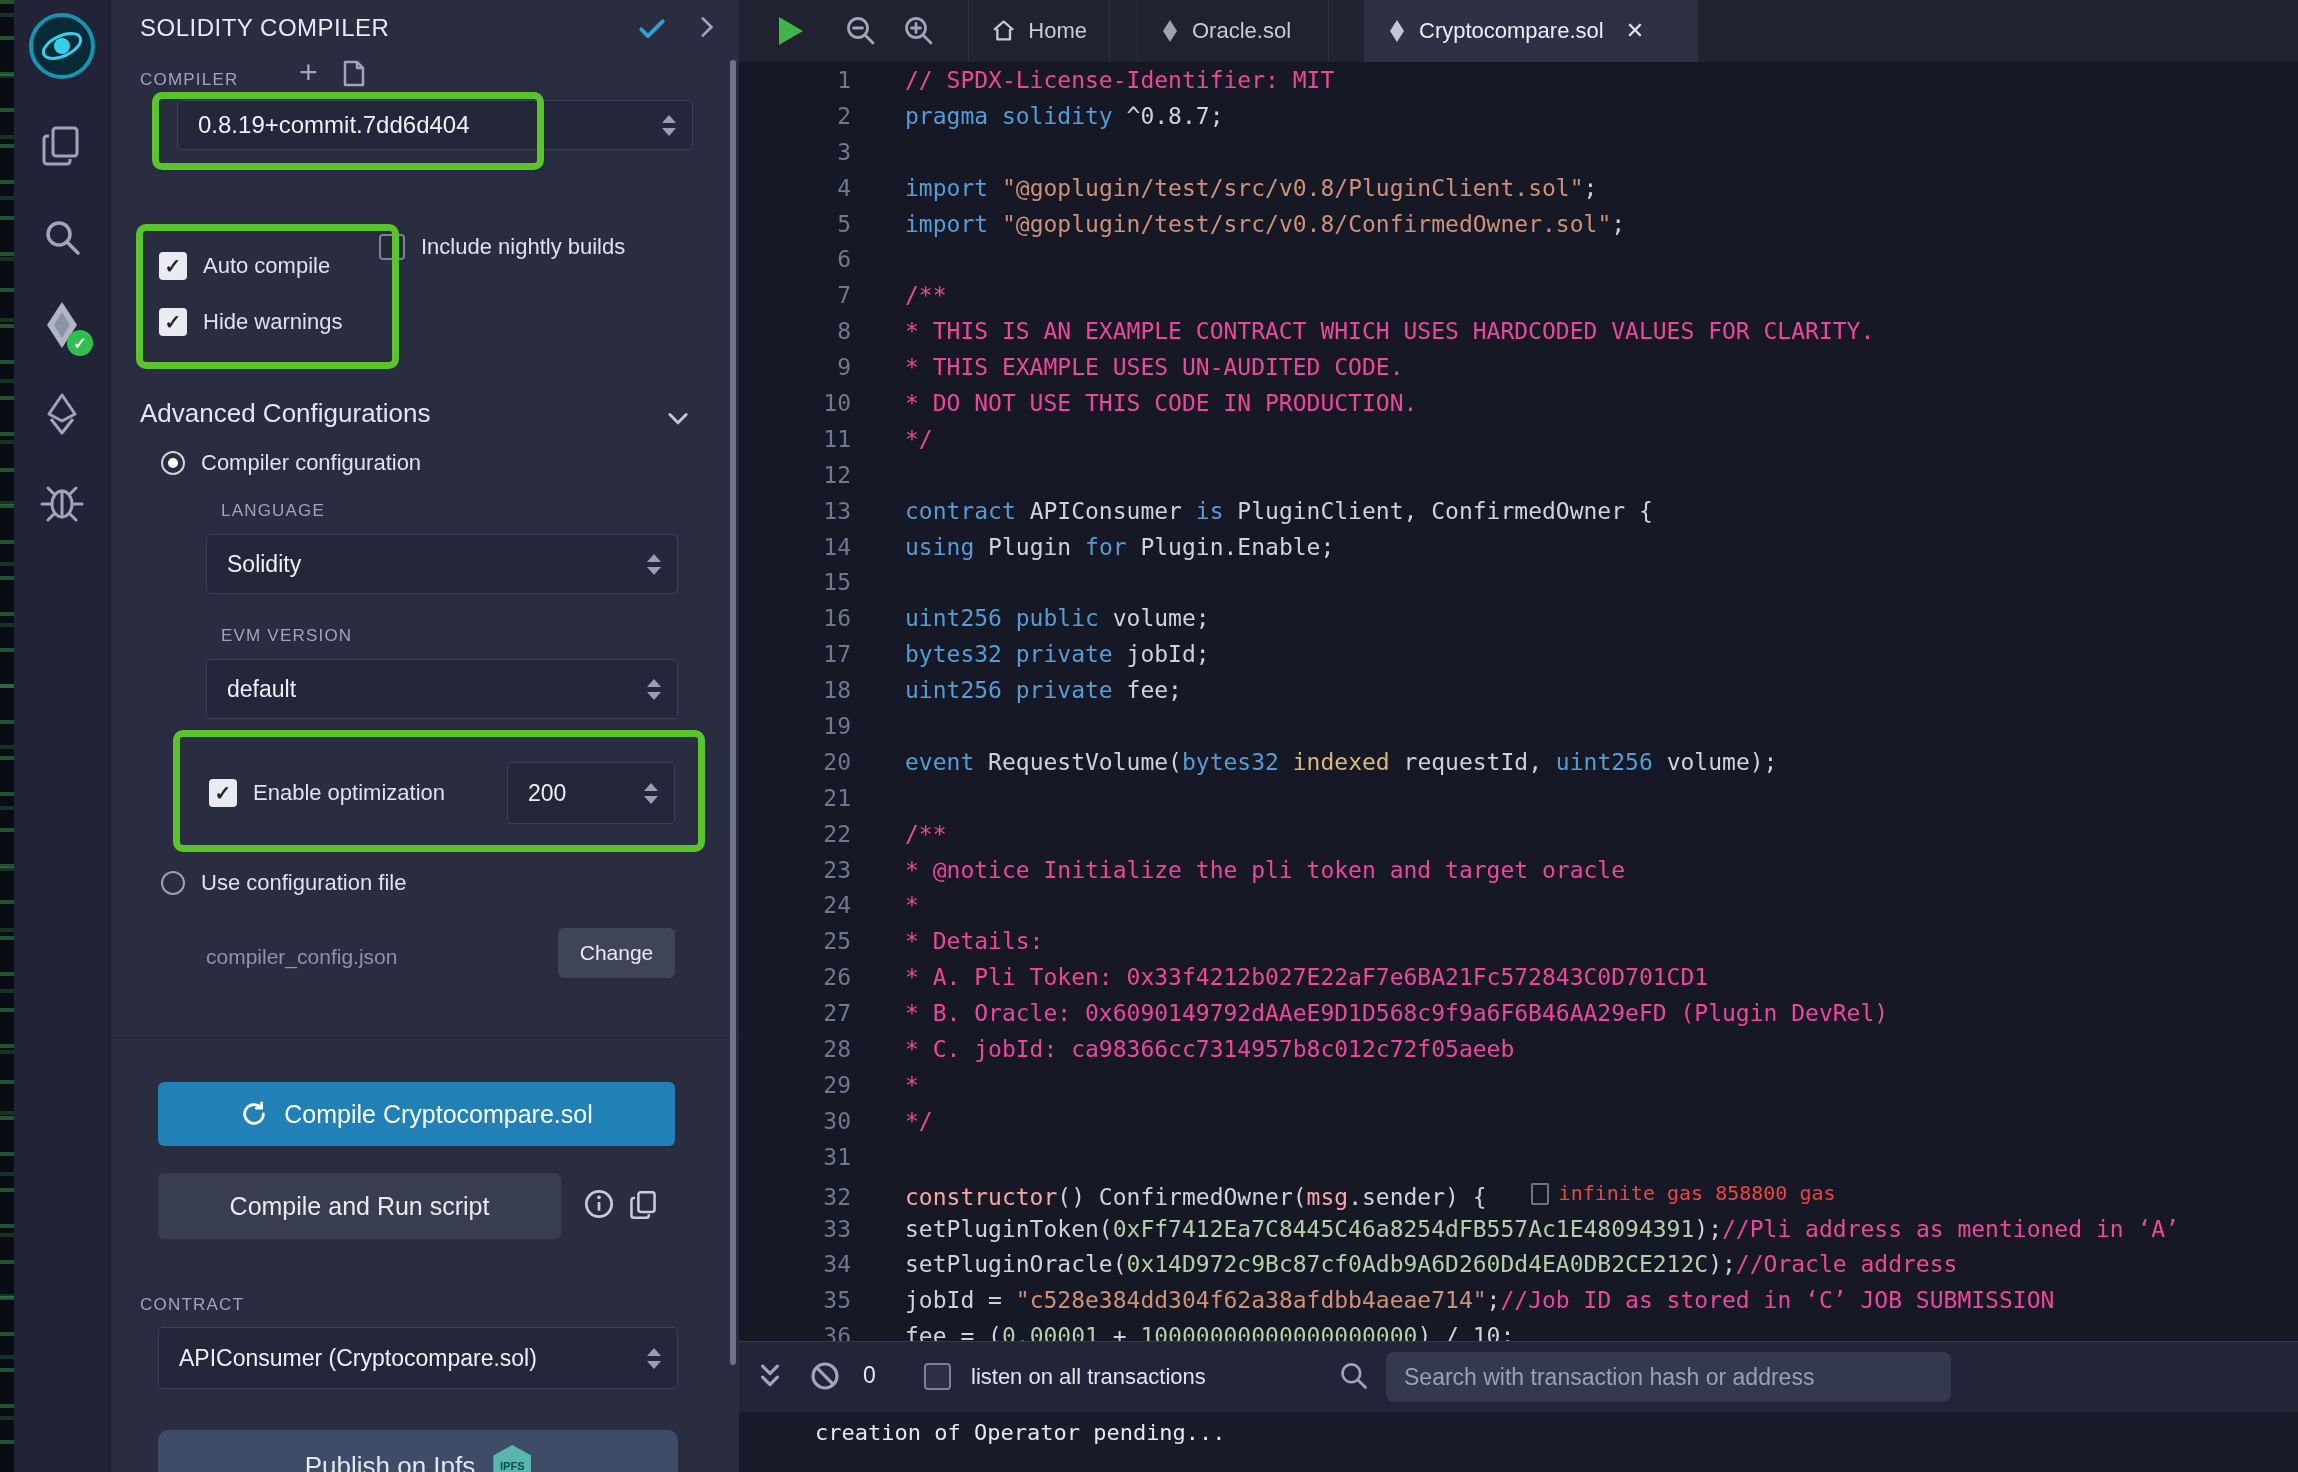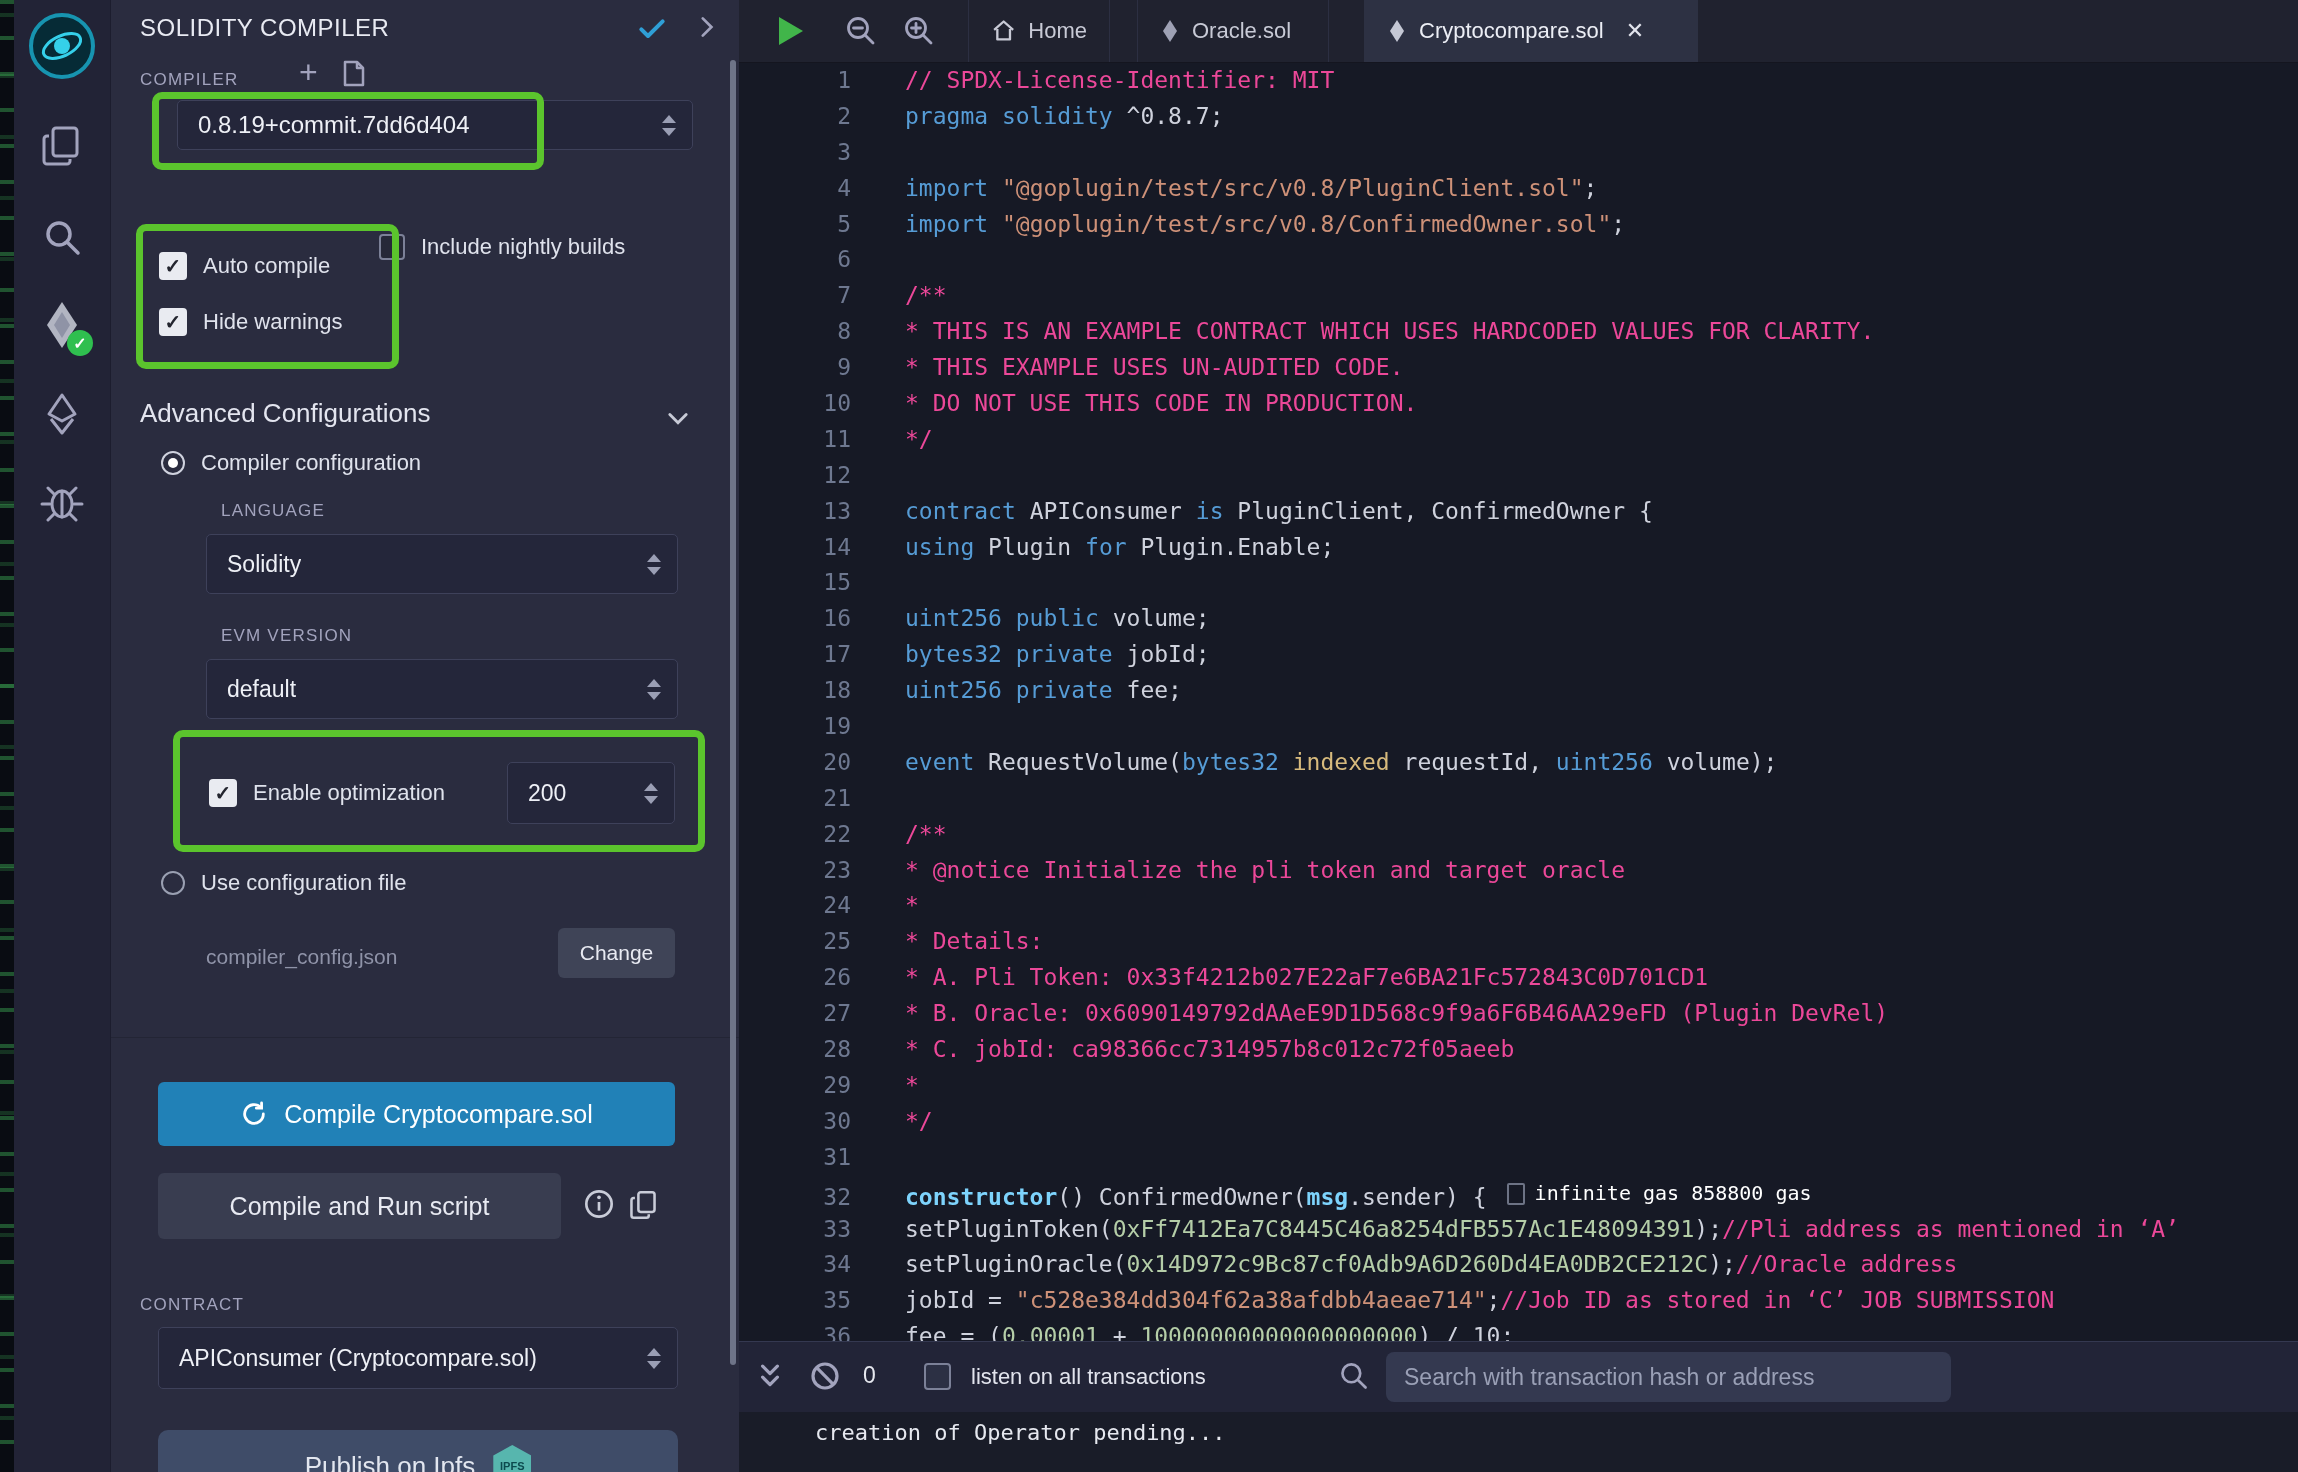--- a/index.html
+++ b/index.html
@@ -88,22 +88,22 @@
   .tab-oracle{left:398px;width:192px;}
   .tab-active{left:625px;width:334px;background:#2d3143;color:#eceef5;border-color:#2d3143;}
   .tab-close{font-size:22px;color:#e3e5ee;margin-left:10px;cursor:pointer;}
 
   .editor{flex:1;overflow:hidden;position:relative;background:#161925;
     font-family:"DejaVu Sans Mono",monospace;font-size:23px;line-height:35.9px;color:#cfd2dd;}
   .code-line{display:flex;white-space:pre;height:35.9px;align-items:baseline;}
   .ln{width:112px;text-align:right;color:#6e7890;flex:none;user-select:none;}
   .code{padding-left:54px;}
   .tk-c{color:#ec4899;} .tk-k{color:#569cd6;} .tk-s{color:#ce9178;}
-  .tk-n{color:#b5cea8;} .tk-m{color:#7dd3fc;font-weight:bold;} .tk-a{color:#d7ba7d;} .tk-p{color:#cfd2dd;}
-  .gas{display:inline-flex;align-items:center;gap:10px;margin-left:20px;color:#ffffff;font-size:20px;}
+  .tk-n{color:#b5cea8;} .tk-m{color:#fca5a5;} .tk-a{color:#d7ba7d;} .tk-p{color:#cfd2dd;}
+  .gas{display:inline-flex;align-items:center;gap:10px;margin-left:44px;color:#ef4444;font-size:20px;}
   .gas-icon{width:14px;height:18px;border:2px solid #6d7385;border-radius:2px;flex:none;}
 
   .terminal-header{height:70px;flex:none;background:#222437;border-top:1px solid #343850;position:relative;}
   .th-zero{position:absolute;left:124px;top:20px;font-size:23px;color:#e6e8ef;}
   .th-cb{position:absolute;left:185px;top:21px;width:27px;height:27px;box-sizing:border-box;
     background:#2c3044;border:2px solid #7c8198;border-radius:4px;cursor:pointer;}
   .th-label{position:absolute;left:232px;top:22px;font-size:22px;color:#e2e4ed;cursor:pointer;}
   .th-dblchev{position:absolute;left:16px;top:18px;cursor:pointer;}
   .th-slash{position:absolute;left:70px;top:18px;cursor:pointer;}
   .th-search{position:absolute;left:599px;top:18px;}

